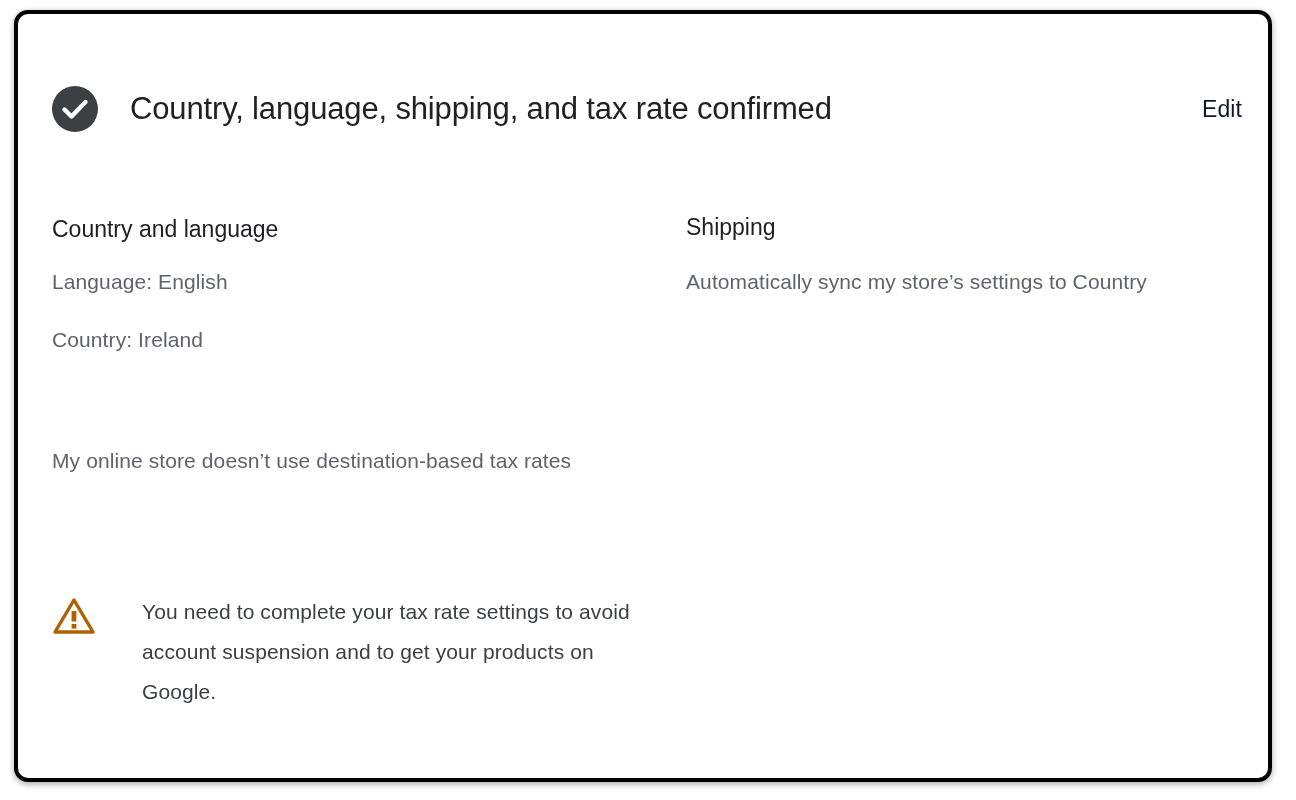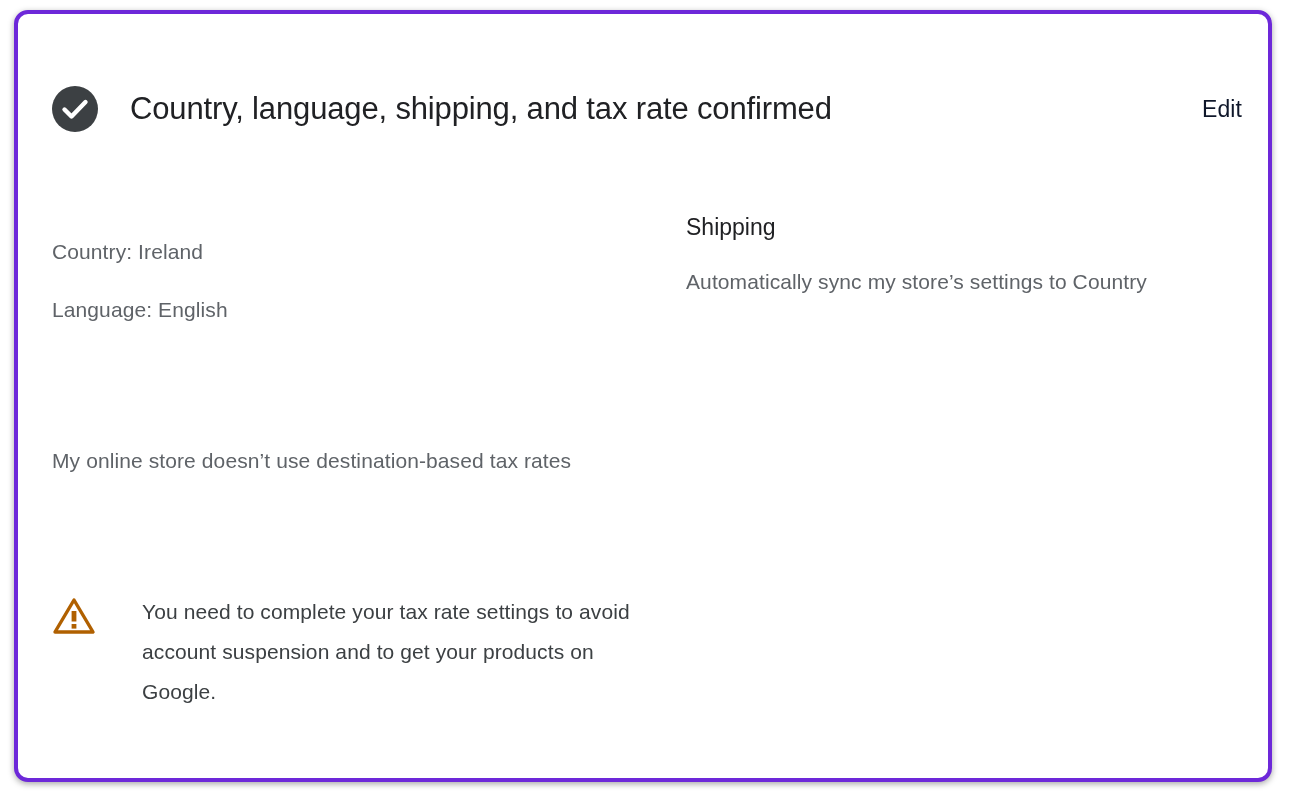--- a/index.html
+++ b/index.html
@@ -24,21 +24,21 @@
 
   
   .card {
     position: absolute;
     left: 14px;
     top: 10px;
     width: 1258px;
     height: 772px;
     box-sizing: border-box;
     background: #ffffff;
-    border: 4px solid #6d28d9;
+    border: 4px solid #000000;
     border-radius: 14px;
     box-shadow: 0 2px 6px rgba(0,0,0,0.35);
     overflow: hidden;
   }
 
   
   .card-header {
     position: absolute;
     left: 0;
     top: 0;
@@ -176,22 +176,23 @@
 
       <a class="edit-link" href="#">Edit</a>
 
     </div>
 
     <div class="card-body">
 
       <div class="col-left">
 
         <div class="block-country">
+          <h2 class="section-heading">Country and language</h2>
+          <p class="section-text">Language: English</p>
           <p class="section-text">Country: Ireland</p>
-          <p class="section-text">Language: English</p>
         </div>
 
         <div class="block-tax">
           <p class="section-text">My online store doesn’t use destination-based tax rates</p>
         </div>
 
         <div class="warning-row">
           <span class="warning-icon">
             <svg width="44" height="44" viewBox="0 0 44 44" xmlns="http://www.w3.org/2000/svg">
               <path d="M22 6 L41 38 L3 38 Z" fill="none" stroke="#b06000" stroke-width="3.4" stroke-linejoin="round"></path>

